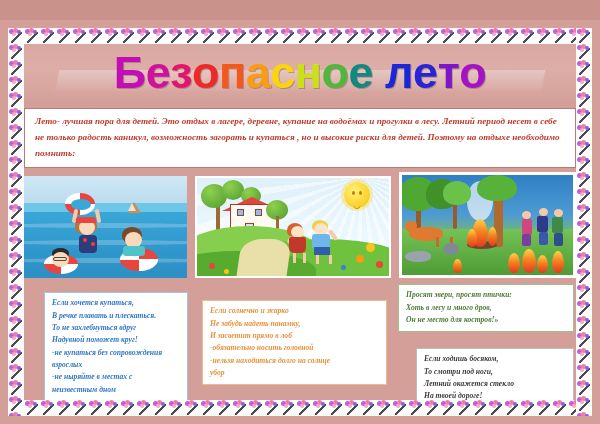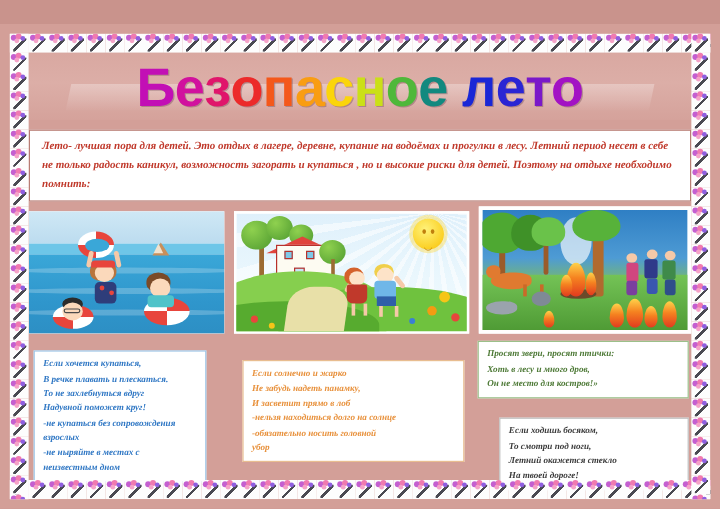--- a/index.html
+++ b/index.html
@@ -163,21 +163,21 @@
     position: absolute;
     background: #ffffff;
     border: 1px solid #c98c84;
     padding: 4px 7px 5px 7px;
     font-family: "Liberation Serif", serif;
     font-weight: 700; font-style: italic;
     font-size: 7.6px; line-height: 1.62;
   }
   .tbox p { white-space: nowrap; }
 
-  #box-swim { left: 4px;   top: 8px;   width: 144px; color: #2f77c4; border-color:#9dc5e6; }
+  #box-swim { left: 20px;   top: 8px;   width: 144px; color: #2f77c4; border-color:#9dc5e6; }
   #box-sun  { left: 178px; top: 16px;  width: 185px; color: #e8913c; border-color:#e8bd90; }
   #box-fire { left: 374px; top: 0px;   width: 176px; color: #4e7a37; border-color:#9cc08a; }
   #box-feet { left: 392px; top: 64px;  width: 158px; color: #3b3b3b; border-color:#bdbdbd; }
 </style>
 </head>
 <body>
 
 <div id="poster">
 
   <div class="border-strip border-top">
@@ -1217,22 +1217,22 @@
           <p>Надувной поможет круг!</p>
           <p>-не купаться без сопровождения</p>
           <p>взрослых</p>
           <p>-не ныряйте в местах с</p>
           <p>неизвестным дном</p>
         </div>
       <div class="tbox" id="box-sun" style="color: rgb(232, 145, 60);">
           <p> Если солнечно и жарко</p>
           <p>Не забудь надеть панамку,</p>
           <p> И засветит прямо в лоб</p>
+          <p>-обязательно носить головной</p>
           <p>-нельзя находиться долго на солнце</p>
-          <p>-обязательно носить головной</p>
           <p>убор</p>
         </div>
       <div class="tbox" id="box-fire" style="color: rgb(78, 122, 55);">
           <p>Просят звери, просят птички:</p>
           <p>Хоть в лесу и много дров,</p>
           <p>Он не место для костров!»</p>
         </div>
       <div class="tbox" id="box-feet" style="color: rgb(59, 59, 59);">
           <p>Если ходишь босяком,</p>
           <p>То смотри под ноги,</p>

